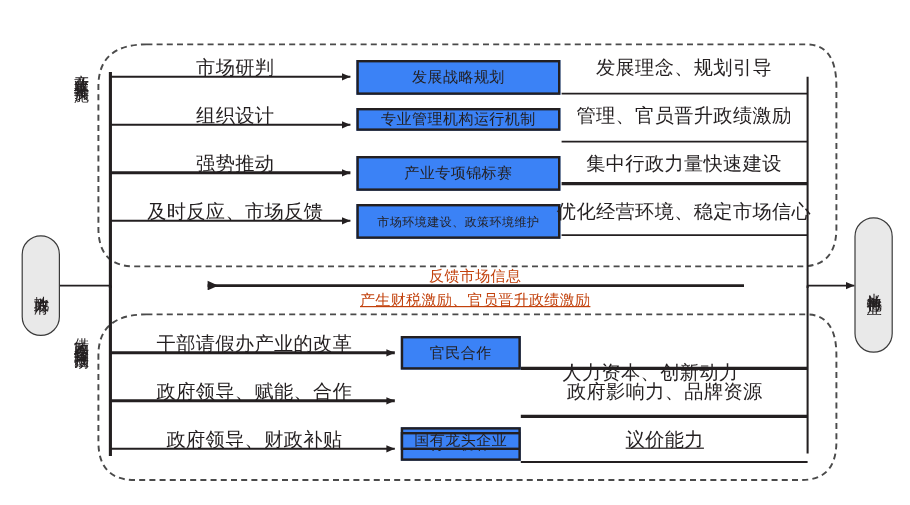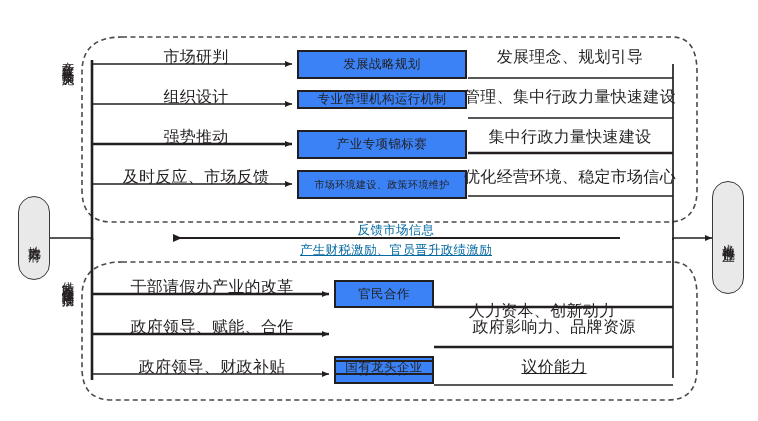--- a/index.html
+++ b/index.html
@@ -74,21 +74,21 @@
     text-orientation: upright;
     font-size: 12.5px;
     letter-spacing: 1.5px;
     color: #231f20;
     white-space: nowrap;
   }
   .center-label {
     position: absolute;
     font-size: 12.5px;
     letter-spacing: 0.3px;
-    color: #0369a1;
+    color: #c2410c;
     white-space: nowrap;
     transform: translateX(-50%);
     text-align: center;
   }
 </style>
 </head>
 <body>
 
 <div id="figure">
 
@@ -163,21 +163,21 @@
   <div class="node-box" style="left:297px; top:170px; width:170px; height:29px;">
     <span style="font-size:10px;">市场环境建设、政策环境维护</span>
   </div>
 
   <div class="edge-label" style="left:196px; top:47px;">市场研判</div>
   <div class="edge-label" style="left:196px; top:87px;">组织设计</div>
   <div class="edge-label" style="left:196px; top:127px;">强势推动</div>
   <div class="edge-label" style="left:196px; top:167px;">及时反应、市场反馈</div>
 
   <div class="edge-label" style="left:570px; top:47px;">发展理念、规划引导</div>
-  <div class="edge-label" style="left:570px; top:87px;">管理、集中行政力量快速建设</div>
+  <div class="edge-label" style="left:570px; top:87px;">管理、官员晋升政绩激励</div>
   <div class="edge-label" style="left:570px; top:127px;">集中行政力量快速建设</div>
   <div class="edge-label" style="left:570px; top:167px;">优化经营环境、稳定市场信心</div>
 
   <div class="center-label" style="left:396px; top:222px;">反馈市场信息</div>
   <div class="center-label" style="left:396px; top:242px;text-decoration:underline;">产生财税激励、官员晋升政绩激励</div>
 
   <div class="node-box thick" style="left:334px; top:280px; width:100px; height:28px;">
     <span>官民合作</span>
   </div>
   <div class="node-box thick" style="left:334px; top:320px; width:100px; height:28px;margin-top:36px;">

